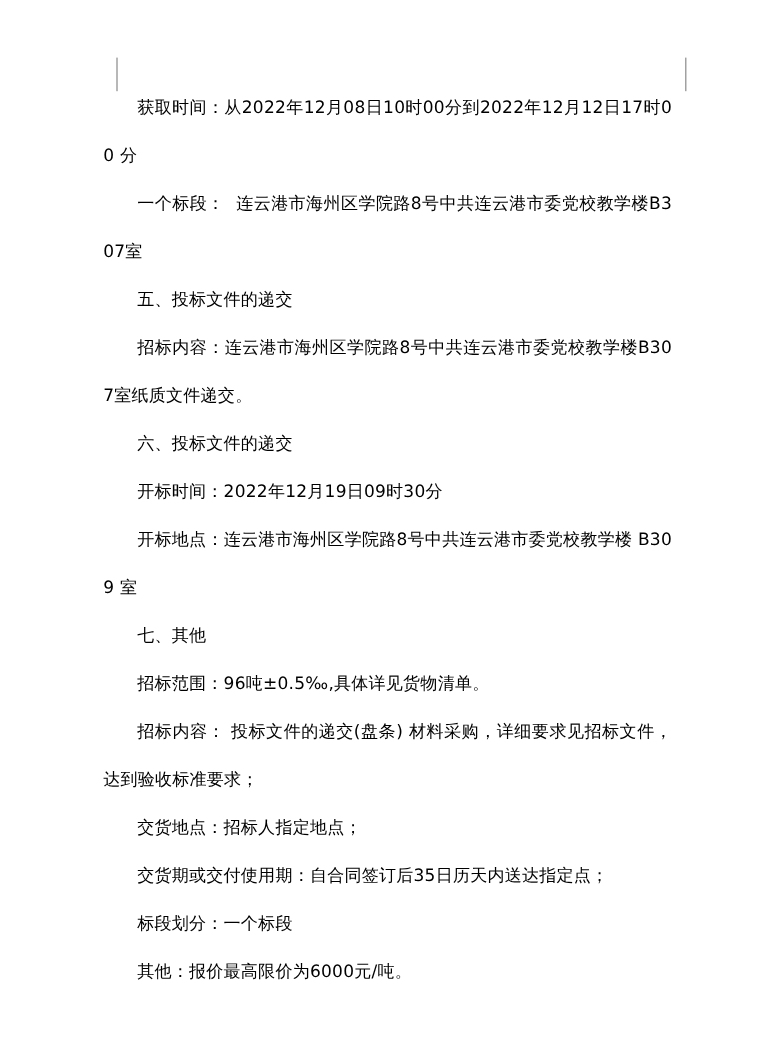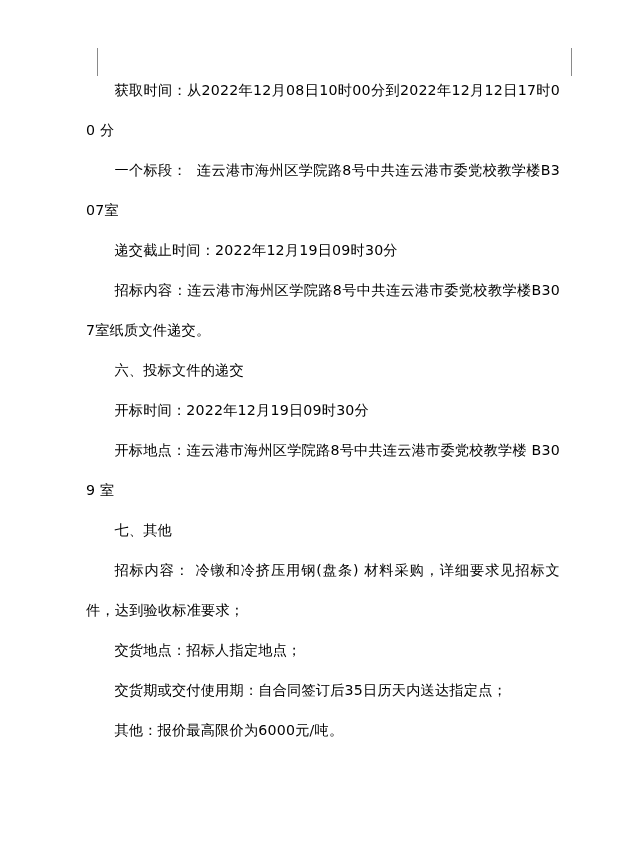--- a/index.html
+++ b/index.html
@@ -56,25 +56,27 @@
 <body>
 
 <div class="page">
 
   <div class="crop v crop-tl-v"></div>
   <div class="crop v crop-tr-v"></div>
 
   <div class="content">
     <p class="indent">获取时间：从2022年12月08日10时00分到2022年12月12日17时00 分</p>
     <p class="indent">一个标段：  连云港市海州区学院路8号中共连云港市委党校教学楼B307室</p>
-    <p class="indent">递交截止时间：2022年12月19日09时30分</p>
+    <p class="indent">五、投标文件的递交</p>
     <p class="indent">招标内容：连云港市海州区学院路8号中共连云港市委党校教学楼B307室纸质文件递交。</p>
     <p class="indent">六、投标文件的递交</p>
     <p class="indent">开标时间：2022年12月19日09时30分</p>
     <p class="indent">开标地点：连云港市海州区学院路8号中共连云港市委党校教学楼 B309 室</p>
     <p class="indent">七、其他</p>
-    <p class="indent">招标内容： 冷镦和冷挤压用钢(盘条) 材料采购，详细要求见招标文件，达到验收标准要求；</p>
+    <p class="indent">招标范围：96吨±0.5‰,具体详见货物清单。</p>
+    <p class="indent">招标内容： 投标文件的递交(盘条) 材料采购，详细要求见招标文件，达到验收标准要求；</p>
     <p class="indent">交货地点：招标人指定地点；</p>
     <p class="indent">交货期或交付使用期：自合同签订后35日历天内送达指定点；</p>
+    <p class="indent">标段划分：一个标段</p>
     <p class="indent">其他：报价最高限价为6000元/吨。</p>
   </div>
 
 </div>
 
 </body></html>

